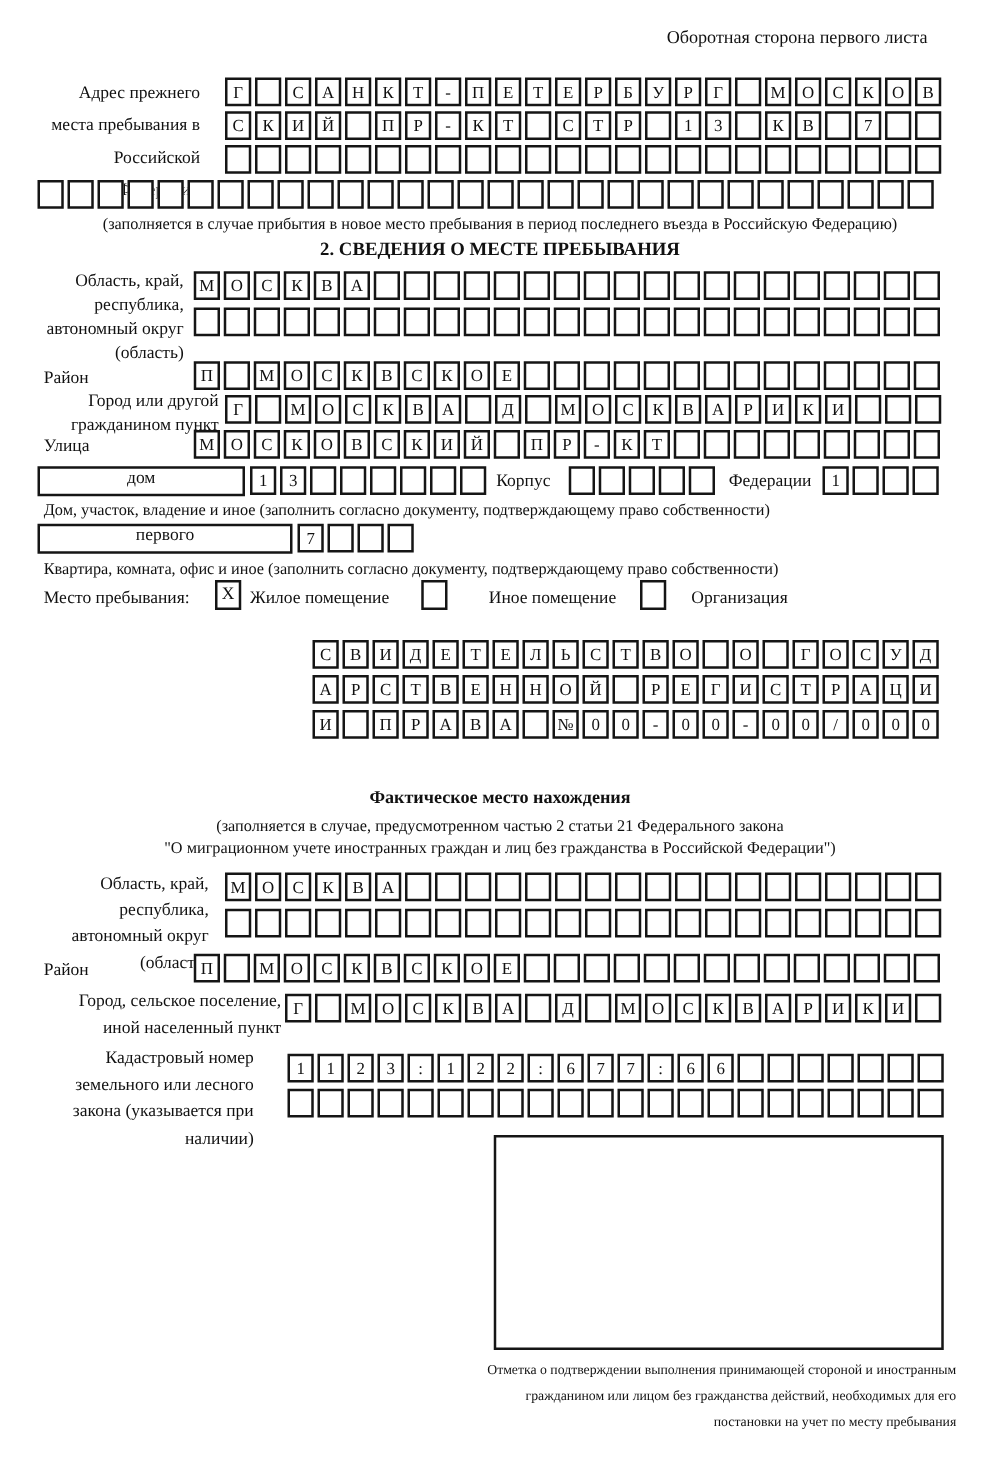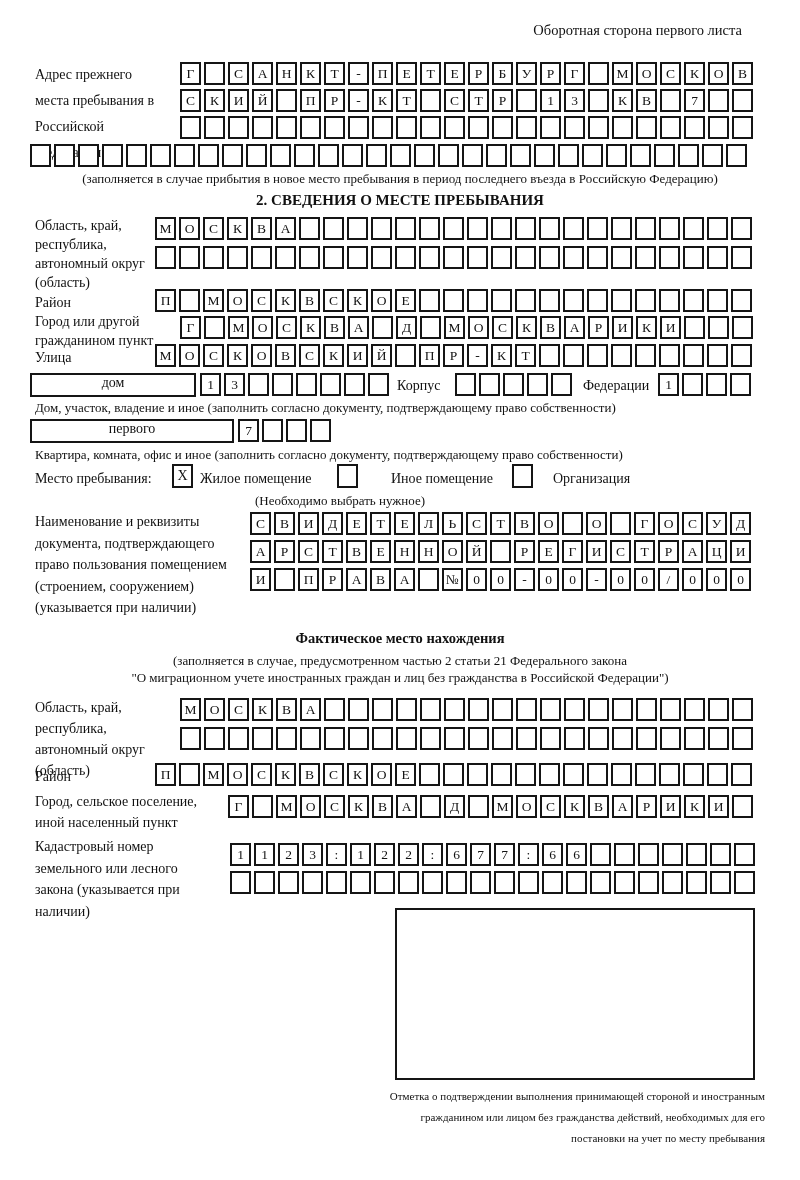--- a/index.html
+++ b/index.html
@@ -2,21 +2,21 @@
 <html><head>
 <meta charset="utf-8">
 <style>
   html,body{margin:0;padding:0;background:#fff;}
   .sheet{
     position:relative;width:800px;height:1180px;background:#ffffff;
     font-family:"Liberation Serif","DejaVu Serif",serif;color:#111;
     overflow:hidden;
   }
   .abs{position:absolute;}
-  .lbl{font-size:14px;line-height:21px;color:#111;}
+  .lbl{font-size:14px;line-height:21px;color:#111;text-align:right;}
   .cellrow{position:absolute;display:flex;}
   .cell{
     box-sizing:border-box;flex:0 0 21px;width:21px;height:23px;margin-right:3px;
     border:2px solid #151515;display:inline-flex;align-items:center;justify-content:center;
     font-size:13.5px;line-height:23px;background:#fff;
   }
   .widebox{
     box-sizing:border-box;border:2px solid #151515;height:24px;
     display:flex;align-items:flex-start;justify-content:center;font-size:14px;background:#fff;
   }
@@ -334,23 +334,21 @@
     </div>
   <div class="abs caption" style="left:35px;top:447px;">Квартира, комната, офис и иное (заполнить согласно документу, подтверждающему право собственности)</div>
 
   <div class="abs lbl" style="left:35px;top:468px;">Место пребывания:</div>
   <span class="abs chk" style="left:172px;top:464px;">X</span>
   <div class="abs lbl" style="left:200px;top:468px;">Жилое помещение</div>
   <span class="abs chk" style="left:337px;top:464px;"></span>
   <div class="abs lbl" style="left:368px;top:468px;margin-left:23px;">Иное помещение</div>
   <span class="abs chk" style="left:512px;top:464px;"></span>
   <div class="abs lbl" style="left:553px;top:468px;">Организация</div>
-  <div class="abs caption" style="left:160px;top:493px;width:360px;text-align:center;">(Необходимо выбрать нужное)</div>
-
-  <div class="abs lbl" style="left:35px;top:511px;width:205px;line-height:21.5px;">Наименование и реквизиты документа, подтверждающего право пользования помещением (строением, сооружением) (указывается при наличии)</div>
+
   <div class="cellrow" style="left:250px;top:512px;">
       <span class="cell">С</span>
       <span class="cell">В</span>
       <span class="cell">И</span>
       <span class="cell">Д</span>
       <span class="cell">Е</span>
       <span class="cell">Т</span>
       <span class="cell">Е</span>
       <span class="cell">Л</span>
       <span class="cell">Ь</span>

